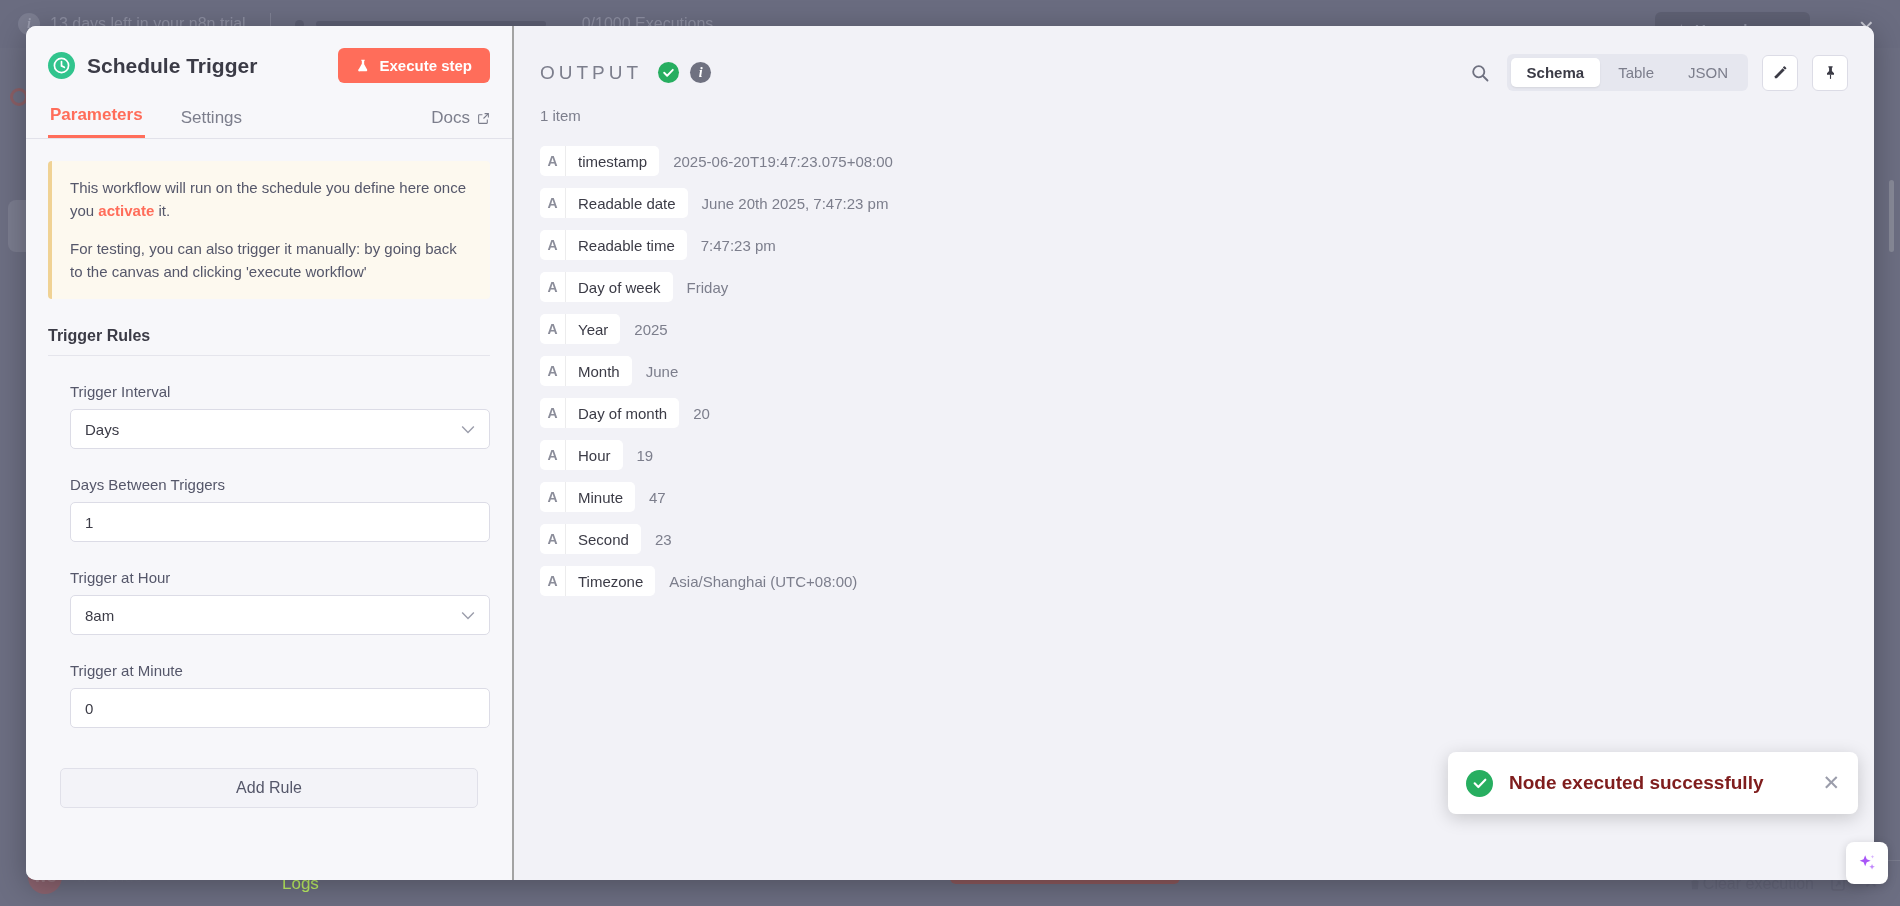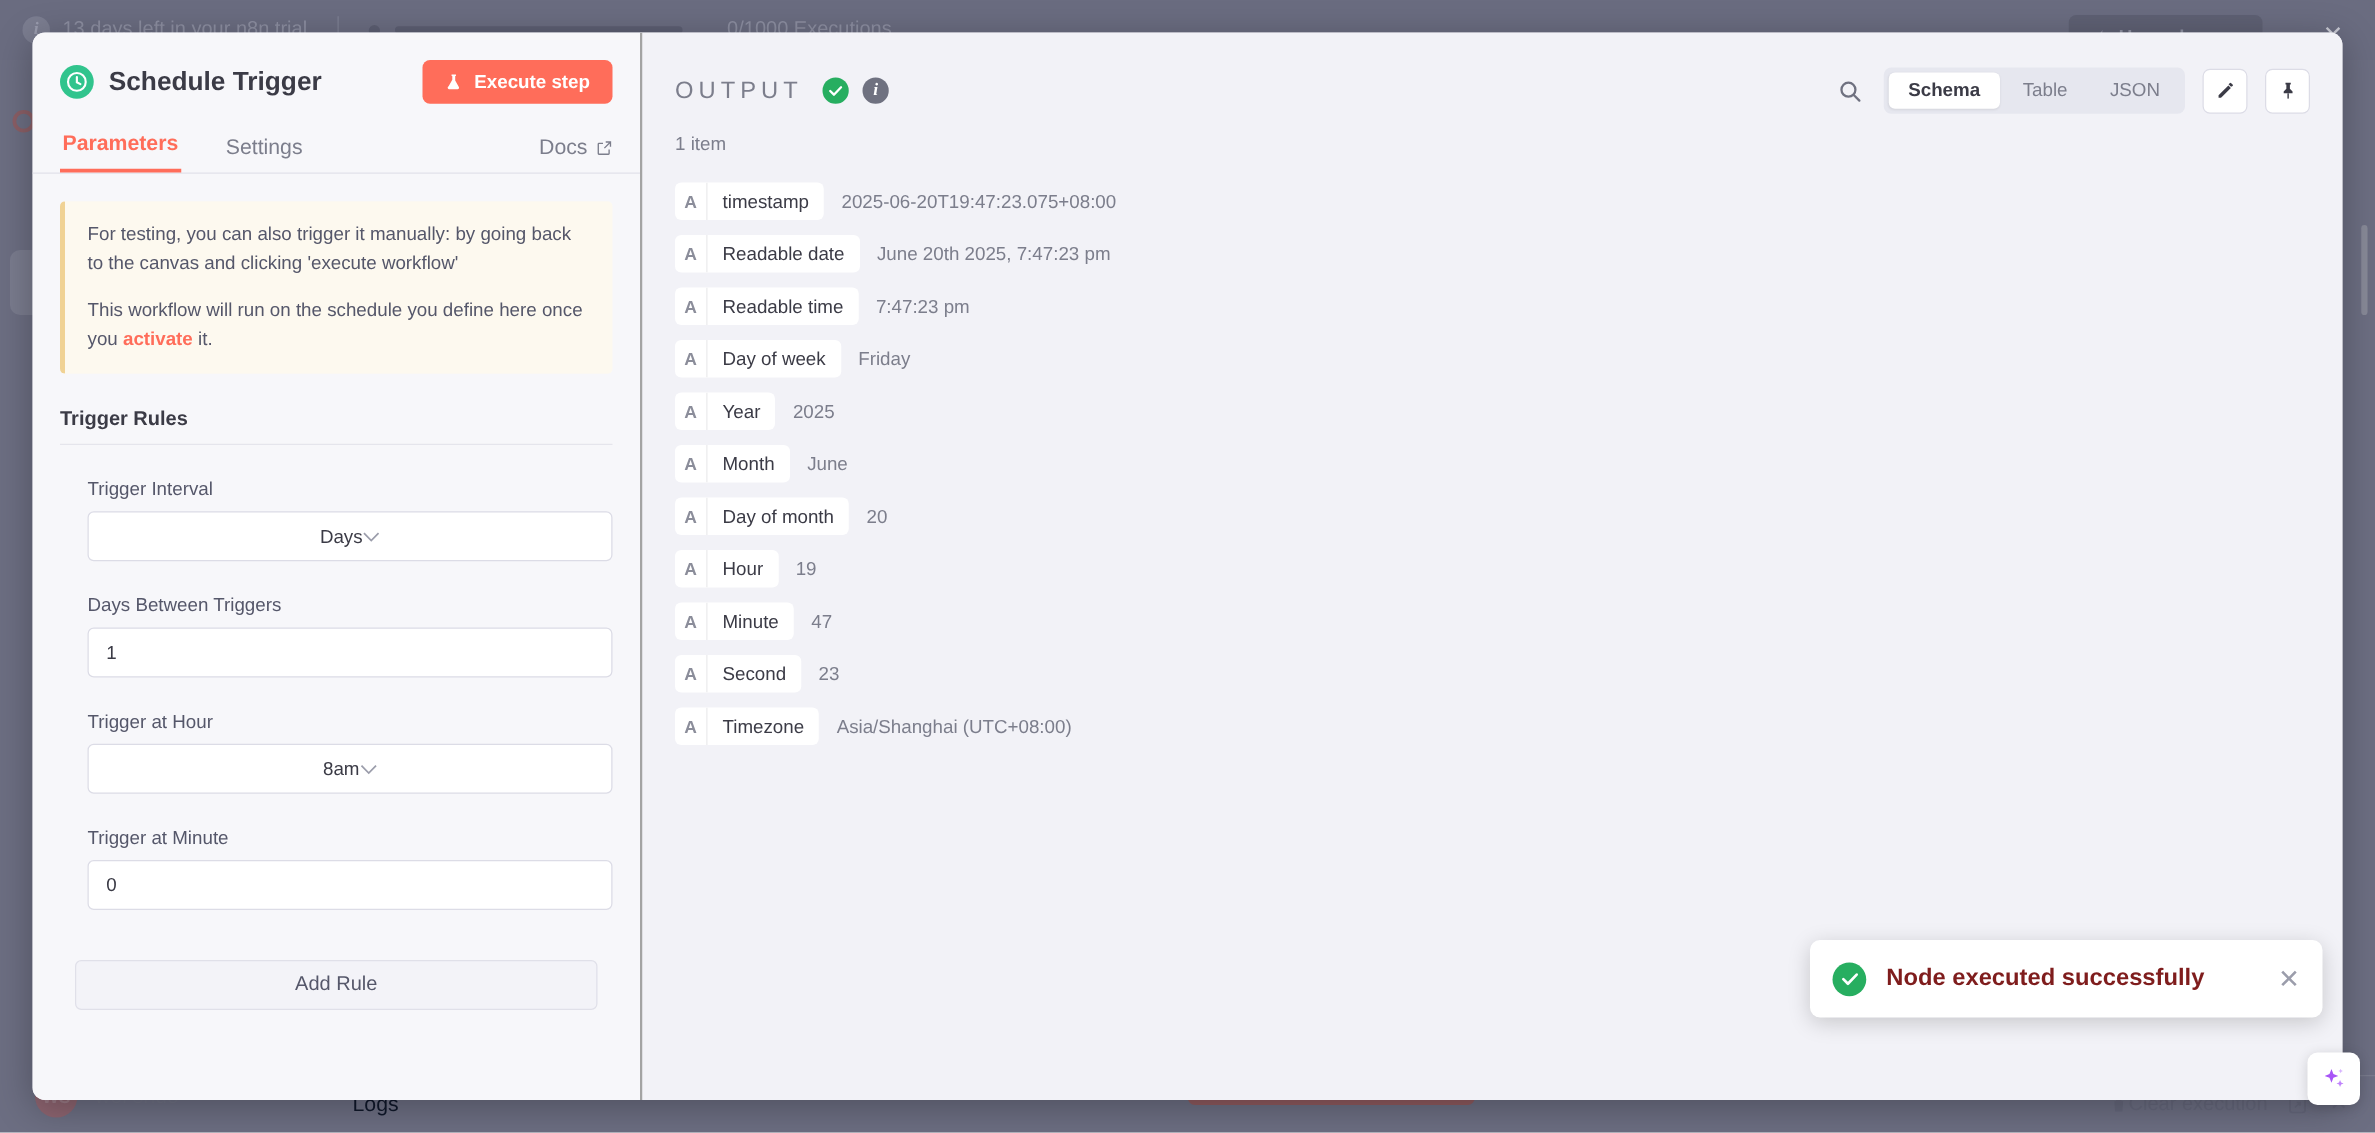--- a/index.html
+++ b/index.html
@@ -72,21 +72,21 @@
     font-size: 14px; font-weight: bold;
   }
   .bd-username { color: #6f7184; font-size: 17px; }
   .bd-dots { color: #55576b; font-size: 20px; letter-spacing: 2px; margin-left: 58px; }
 
   .bd-logs-bar {
     position: absolute; left: 258px; right: 0; bottom: 0; height: 46px;
     border-top: 1px solid #7a7c8e;
     display: flex; align-items: center;
   }
-  .bd-logs-label { color: #0f172a; font-size: 17px; margin-left: 24px; }
+  .bd-logs-label { color: #bef264; font-size: 17px; margin-left: 24px; }
   .bd-clear {
     margin-left: auto; margin-right: 16px;
     color: #65677b; font-size: 16px;
     display: flex; align-items: center; gap: 1px;
   }
   .bd-corner-icons { display: flex; align-items: center; gap: 16px; margin-right: 20px; }
 
   .bd-bottom-red {
     position: absolute; left: 950px; bottom: 22px;
     width: 230px; height: 30px; border-radius: 6px;
@@ -207,21 +207,21 @@
     cursor: text;
   }
   .field-select {
     width: 100%; height: 40px;
     background: #fff;
     border: 1px solid #dcdce6;
     border-radius: 5px;
     padding: 0 14px;
     font-size: 15px; color: #3b3b46;
     display: flex; align-items: center;
-    justify-content: center;
+    justify-content: space-between;
     cursor: pointer;
   }
   .chev { color: #9b9dab; font-size: 13px; }
 
   .add-rule-btn {
     margin: 40px auto 0 auto;
     display: block;
     width: 418px; height: 40px;
     background: #f3f3f8;
     border: 1px solid #e0e0e9;
@@ -463,24 +463,24 @@
         <svg width="13" height="13" viewBox="0 0 24 24">
           <path d="M14 3h7v7M21 3l-9 9" fill="none" stroke="#7c7e8c" stroke-width="2"></path>
           <path d="M19 14v6a1 1 0 01-1 1H4a1 1 0 01-1-1V6a1 1 0 011-1h6" fill="none" stroke="#7c7e8c" stroke-width="2"></path>
         </svg>
       </div>
     </div>
 
     <div class="pp-body">
 
       <div class="notice">
-        <p>For testing, you can also trigger it manually: by going back to the canvas and clicking 'execute workflow'</p>
         <p>
           <span>This workflow will run on the schedule you define here once you </span><span class="activate">activate</span><span> it.</span>
         </p>
+        <p>For testing, you can also trigger it manually: by going back to the canvas and clicking 'execute workflow'</p>
       </div>
 
       <div class="section-title">Trigger Rules</div>
 
       <div class="field">
         <div class="field-label">Trigger Interval</div>
         <div class="field-select">
           <span>Days</span>
           <span class="chev">
             <svg width="14" height="9" viewBox="0 0 24 14">

